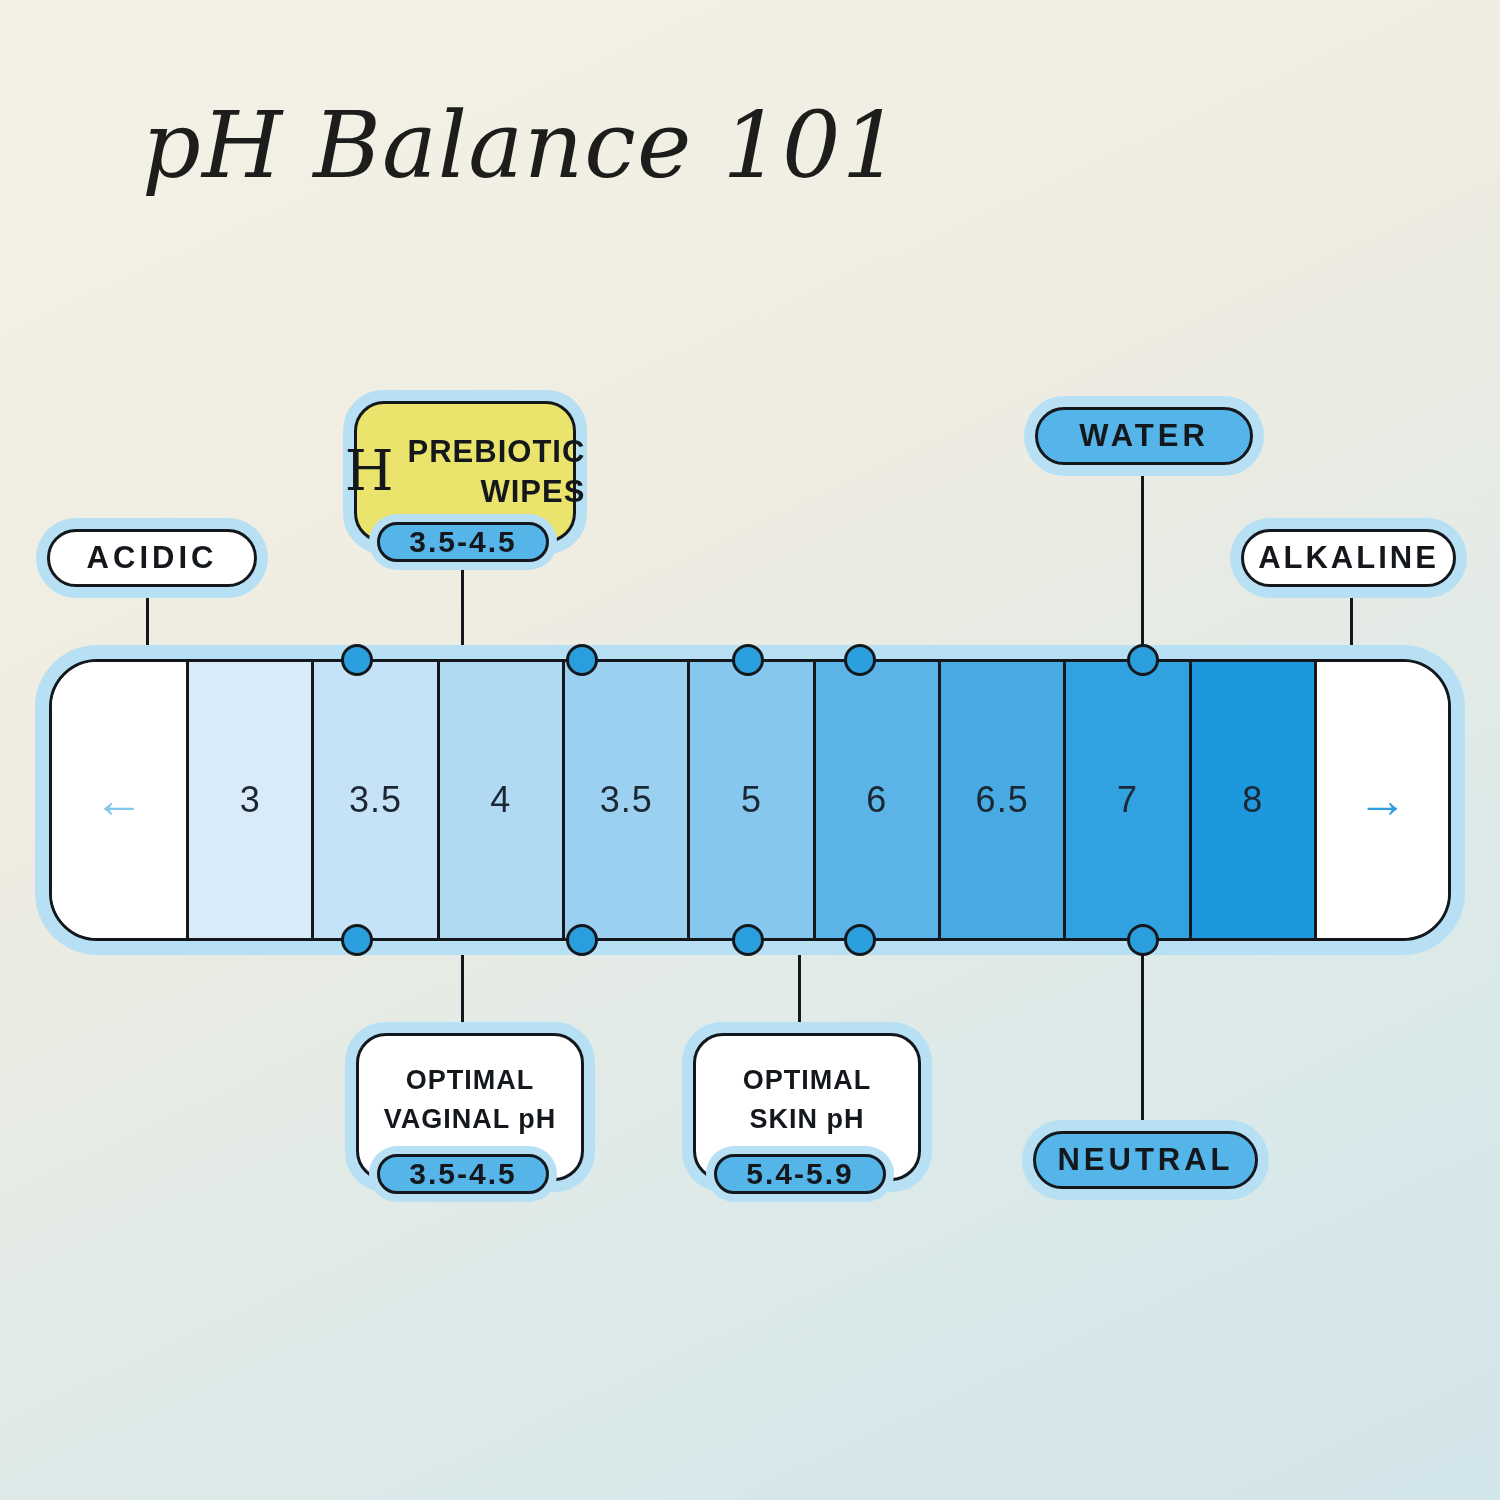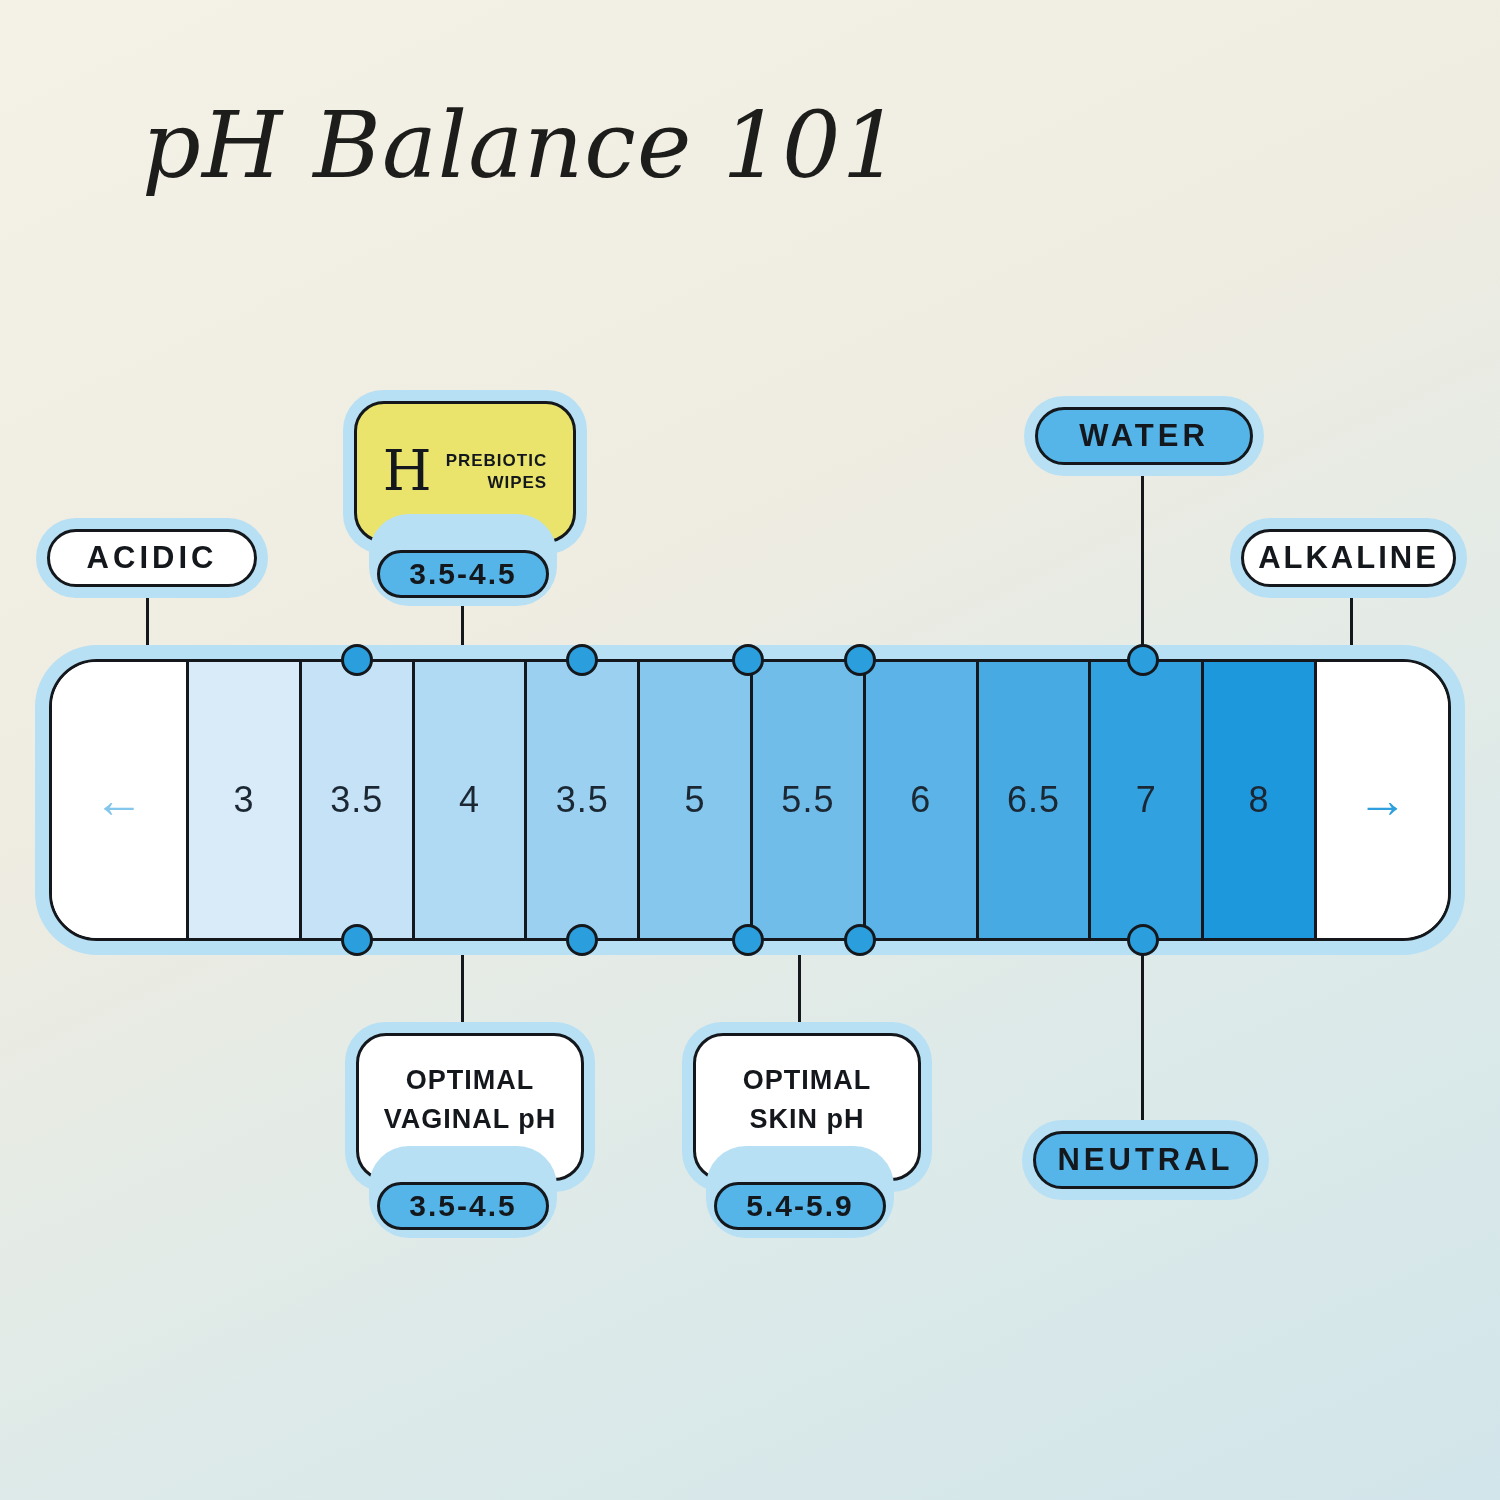--- a/index.html
+++ b/index.html
@@ -42,32 +42,32 @@
   .w210 { width:210px; padding:0; }
   .w215 { width:215px; padding:0; letter-spacing:3px; }
   .w218 { width:218px; padding:0; }
   .w225 { width:225px; padding:0; }
 
   .box-halo { padding:11px; border-radius:40px; }
   .wipes-box { width:222px; height:142px; background:var(--wipes-yellow,#eae46c);
     border:3px solid var(--outline,#14181c); border-radius:30px;
     display:flex; align-items:center; justify-content:center; gap:14px; }
   .brand-letter { font-family:"DejaVu Serif", serif; font-size:56px; color:#14181c; margin-top:-4px; }
-  .wipes-name { font-size:17px; font-weight:700; letter-spacing:1px; color:#14181c;
+  .wipes-name { font-size:31px; font-weight:700; letter-spacing:1px; color:#14181c;
     line-height:1.3; text-align:right; }
 
   .callout-box { width:228px; height:148px; background:#fff;
     border:3px solid var(--outline,#14181c); border-radius:30px;
     display:flex; flex-direction:column; align-items:center; justify-content:center;
     font-size:27px; font-weight:700; letter-spacing:1px; line-height:1.45; color:#14181c;
     padding-bottom:14px; }
 
   .range-halo { padding:8px; border-radius:40px; z-index:7; }
-  .range-pill { height:48px; width:172px; font-size:30px; letter-spacing:2px;
-    padding:0; border-radius:26px;margin-top:28px; }
+  .range-pill { height:40px; width:172px; font-size:30px; letter-spacing:2px;
+    padding:0; border-radius:26px; }
 
   .footnote-pill { font-size:29px; letter-spacing:3px; padding:0 34px; }
 </style>
 </head>
 <body>
 
 <div class="canvas">
 
   <h1 class="title">pH Balance 101</h1>
 
@@ -91,23 +91,20 @@
           <span class="segnum">3.5</span>
         </div>
       <div class="cell" style="background: rgb(176, 217, 243);">
           <span class="segnum">4</span>
         </div>
       <div class="cell" style="background: rgb(155, 208, 241);">
           <span class="segnum">3.5</span>
         </div>
       <div class="cell" style="background: rgb(134, 199, 238);">
           <span class="segnum">5</span>
-        </div>
-      <div class="cell" style="background: rgb(113, 189, 234);">
-          <span class="segnum">5.5</span>
         </div>
       <div class="cell" style="background: rgb(92, 179, 231);">
           <span class="segnum">6</span>
         </div>
       <div class="cell" style="background: rgb(71, 170, 227);">
           <span class="segnum">6.5</span>
         </div>
       <div class="cell" style="background: rgb(50, 161, 224);">
           <span class="segnum">7</span>
         </div>

